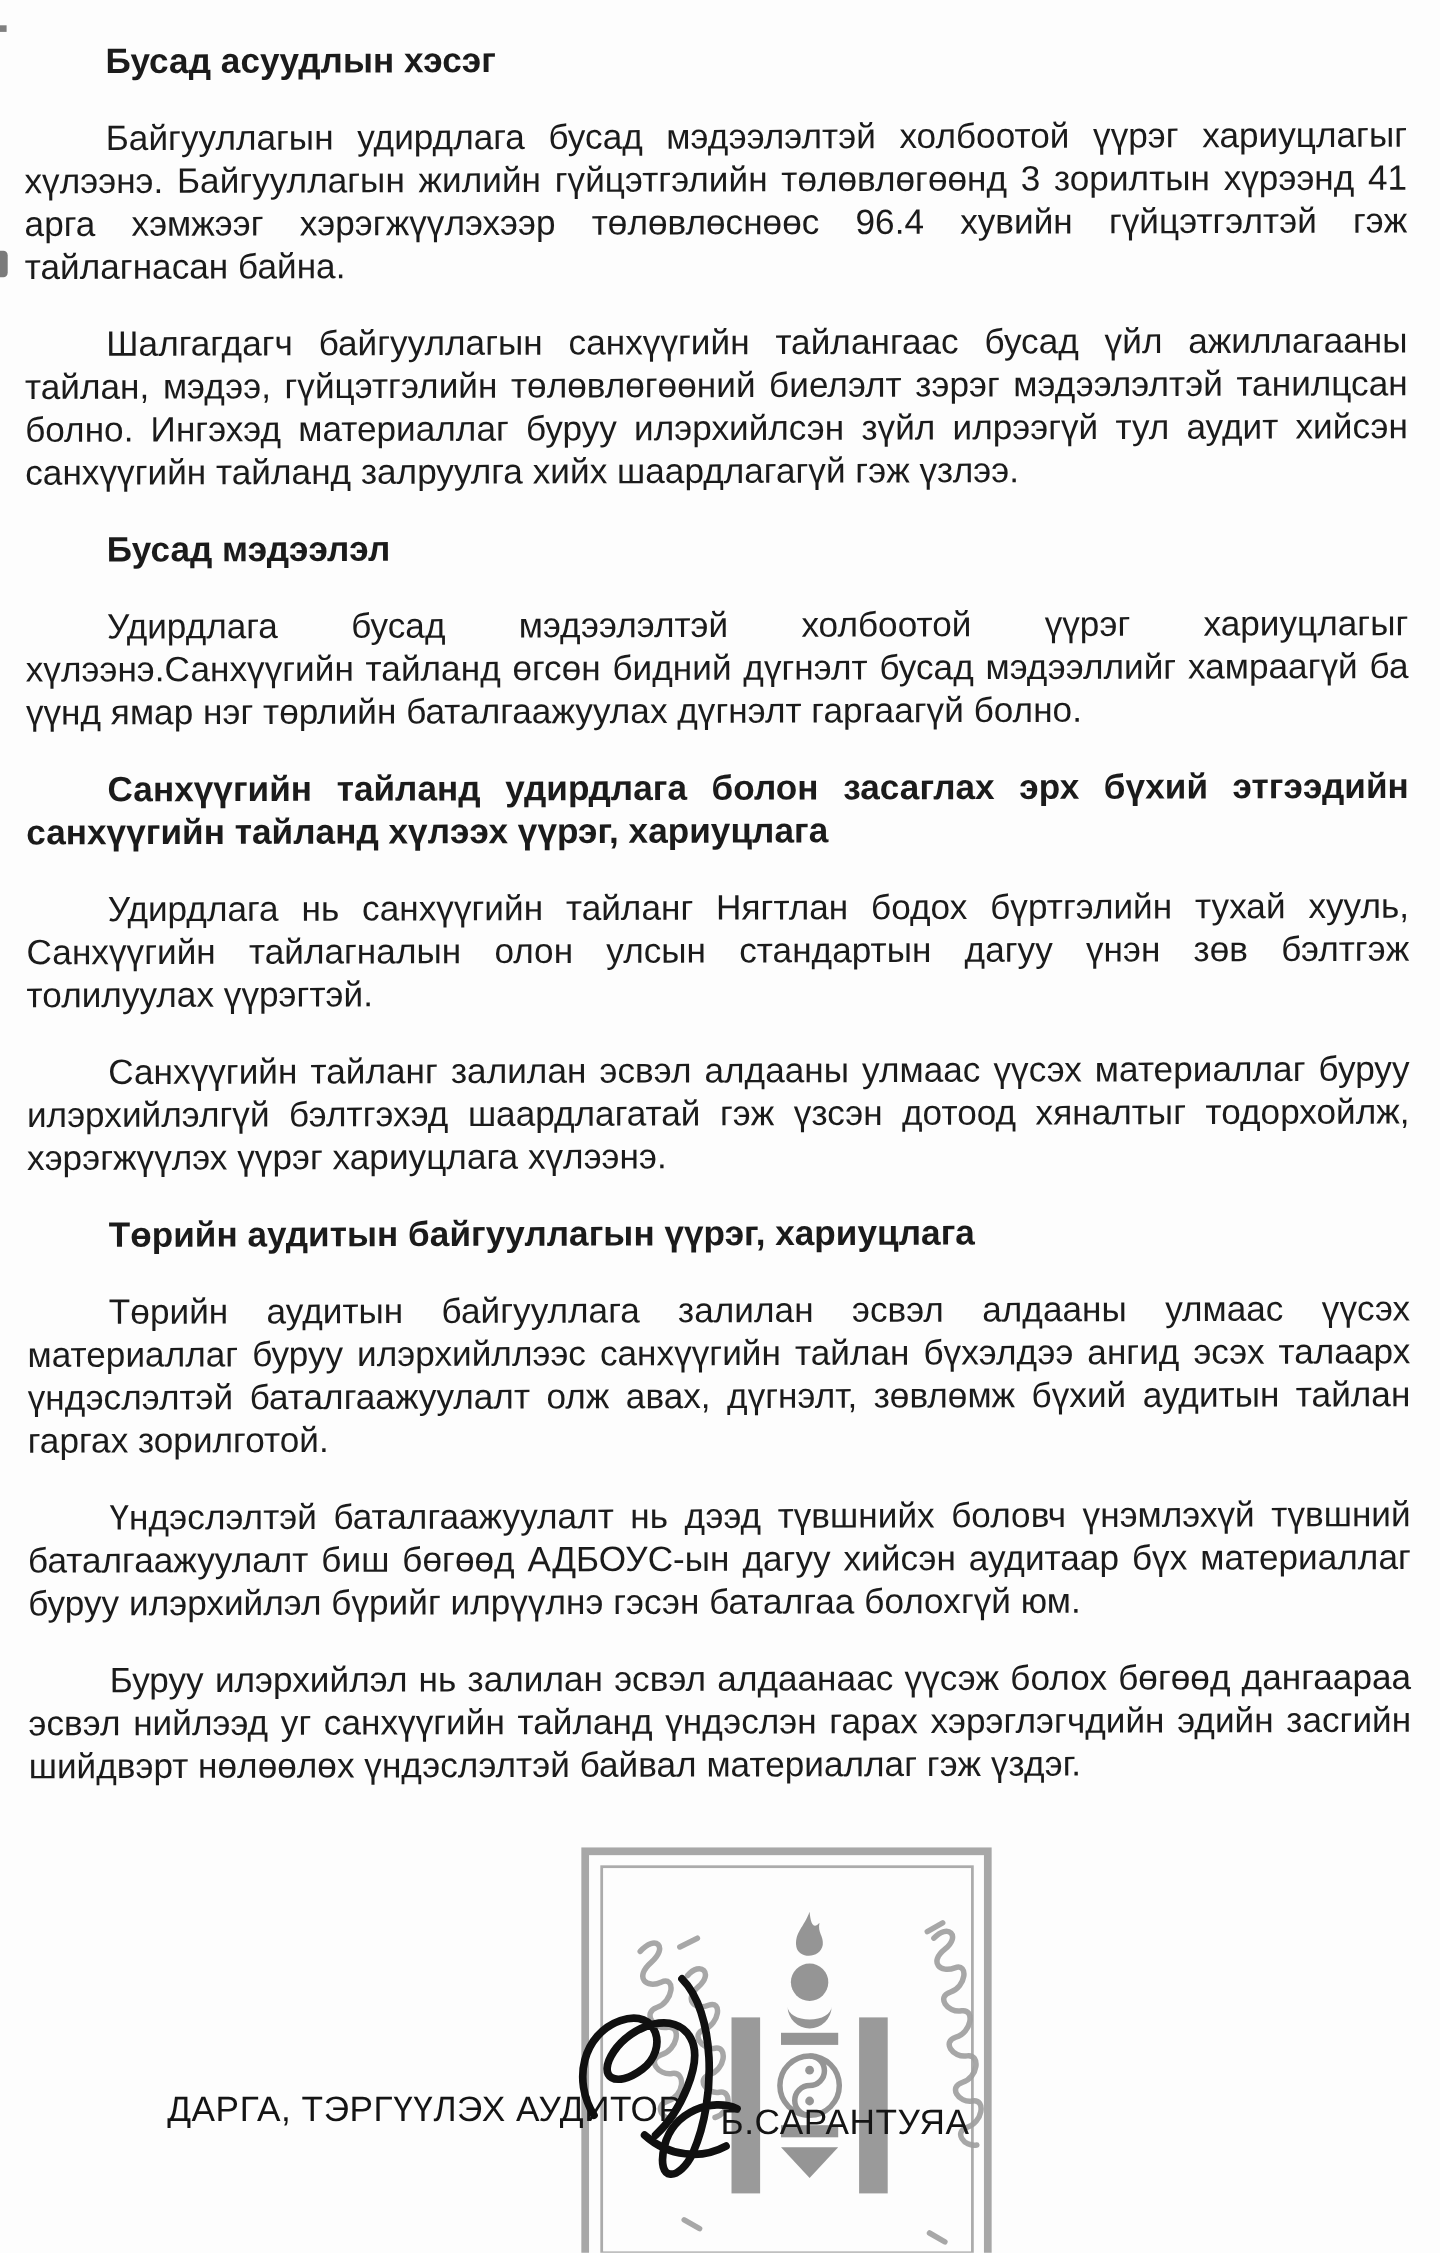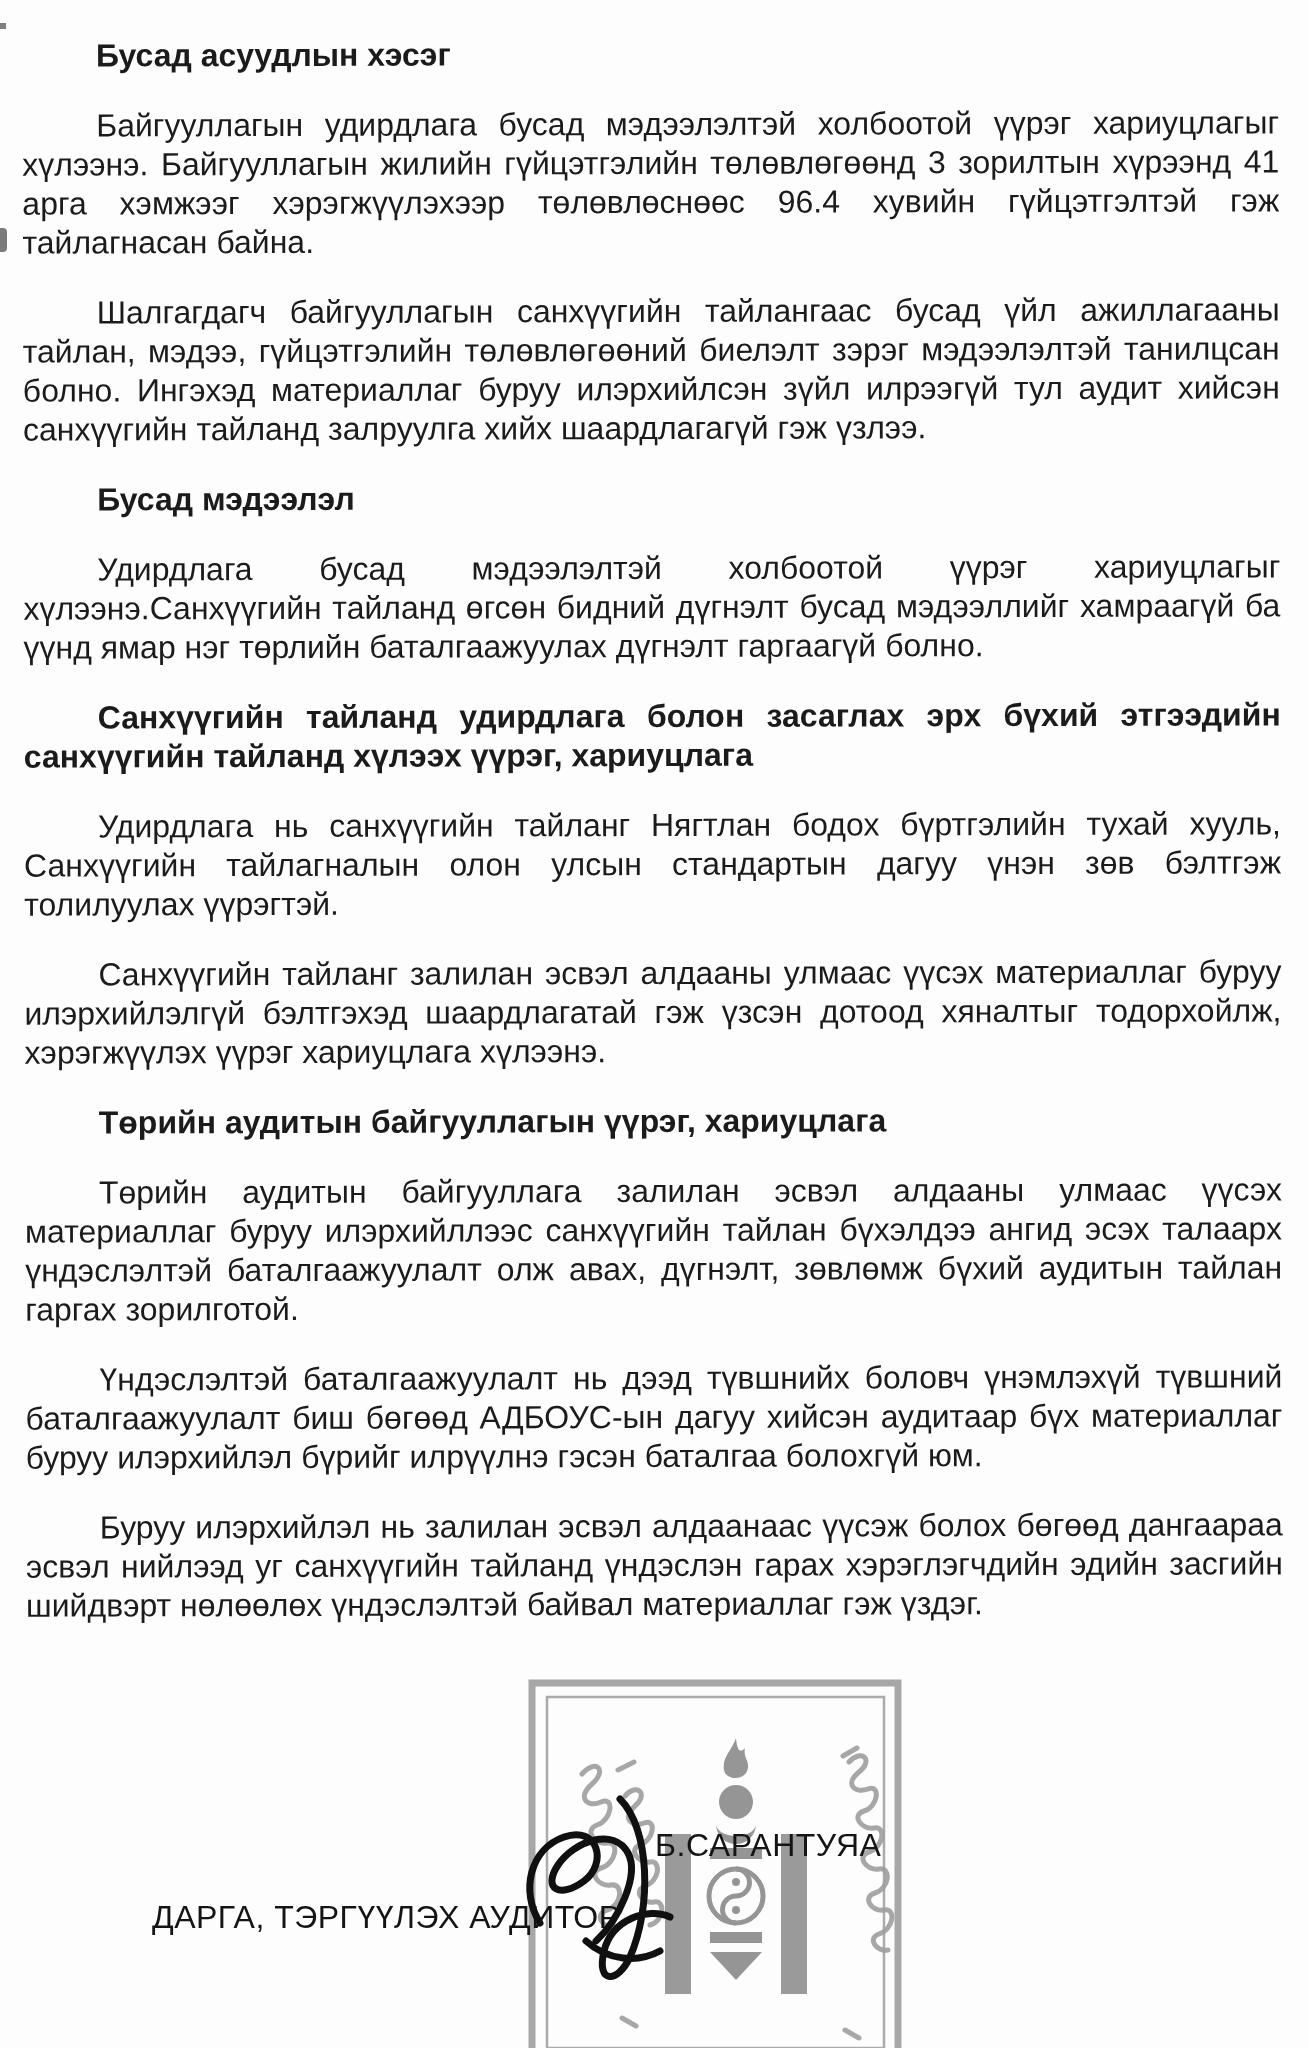--- a/index.html
+++ b/index.html
@@ -24,21 +24,21 @@
     background:#5a5a5a;border-radius:0 4px 4px 0;opacity:.8;
   }
   .corner-speck{position:absolute;left:0;top:0;width:6px;height:6px;background:#4a4a4a;opacity:.7;}
   .sign-area{position:absolute;inset:0;}
   .stamp{position:absolute;left:527px;top:1655px;width:378px;height:392px;}
   .sig-title{
     position:absolute;left:152px;top:1876px;
     font-size:32px;color:#141414;letter-spacing:.5px;white-space:nowrap;
   }
   .sig-name{
-    position:absolute;left:655px;top:1804px;
+    position:absolute;left:655px;top:1888px;
     font-size:32px;color:#141414;letter-spacing:.5px;white-space:nowrap;
   }
   .signature-ink{position:absolute;left:498px;top:1742px;width:200px;height:250px;}
 </style>
 </head>
 <body>
 
 <div class="page">
 
   <div class="corner-speck"></div>

